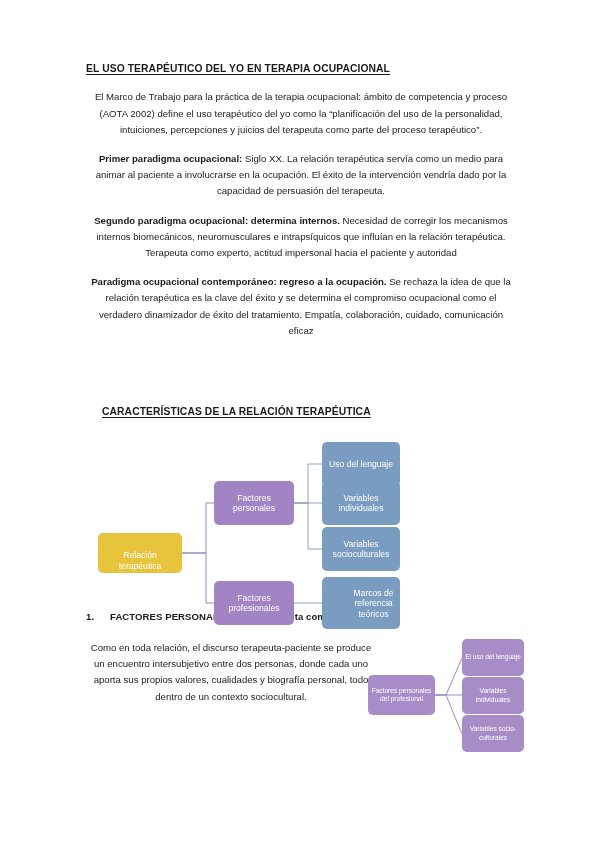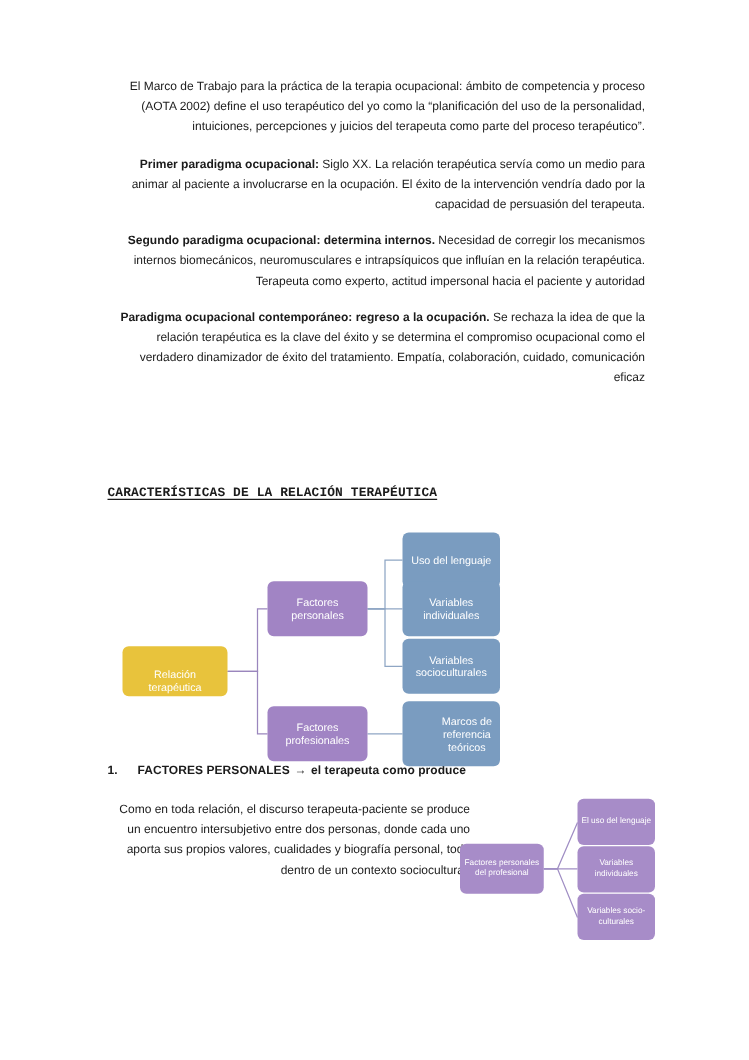--- a/index.html
+++ b/index.html
@@ -35,33 +35,32 @@
     margin: 0 0 14px 0;
     padding: 0;
     text-decoration: underline;
     text-underline-offset: 2px;
     line-height: 1.3;
   }
   h2.section-title {
     font-size: 10.3px;
     font-weight: bold;
     letter-spacing: 0.1px;
-    margin: 0;
+    margin: 16px;
     padding: 0;
     text-decoration: underline;
     text-underline-offset: 2px;
     line-height: 1.3;
-    font-family: Liberation Mono, monospace;
   }
   p.para {
     font-size: 9.6px;
     line-height: 16.2px;
     margin: 0 0 13px 0;
     padding: 0;
-    text-align: right;
+    text-align: center;
   }
   p.para:last-child { margin-bottom: 16px; }
   .lead { font-weight: bold; margin-top: 44px; }
 
   
   .numbered-item {
     display: flex;
     font-size: 9.6px;
     font-weight: bold;
     line-height: 15px;
@@ -118,20 +117,21 @@
   .blk-num  { position: absolute; left: 0; top: 547px; width: 430px; }
   .blk-low  { position: absolute; left: 0; top: 578px; width: 290px; }
   .blk-dia2 { position: absolute; left: 272px; top: 568px; }
 </style>
 </head>
 <body>
 
 <div class="page">
   <div class="content">
 
+    <h1 class="doc-title">EL USO TERAPÉUTICO DEL YO EN TERAPIA OCUPACIONAL</h1>
 
     <p class="para">El Marco de Trabajo para la práctica de la terapia ocupacional: ámbito de competencia y proceso (AOTA 2002) define el uso terapéutico del yo como la “planificación del uso de la personalidad, intuiciones, percepciones y juicios del terapeuta como parte del proceso terapéutico”.</p>
 
     <p class="para"><span class="lead">Primer paradigma ocupacional:</span><span> Siglo XX. La relación terapéutica servía como un medio para animar al paciente a involucrarse en la ocupación. El éxito de la intervención vendría dado por la capacidad de persuasión del terapeuta.</span></p>
 
     <p class="para"><span class="lead">Segundo paradigma ocupacional: determina internos.</span><span> Necesidad de corregir los mecanismos internos biomecánicos, neuromusculares e intrapsíquicos que influían en la relación terapéutica. Terapeuta como experto, actitud impersonal hacia el paciente y autoridad</span></p>
 
     <p class="para"><span class="lead">Paradigma ocupacional contemporáneo: regreso a la ocupación.</span><span> Se rechaza la idea de que la relación terapéutica es la clave del éxito y se determina el compromiso ocupacional como el verdadero dinamizador de éxito del tratamiento. Empatía, colaboración, cuidado, comunicación eficaz</span></p>
 
     <div class="blk-main">

